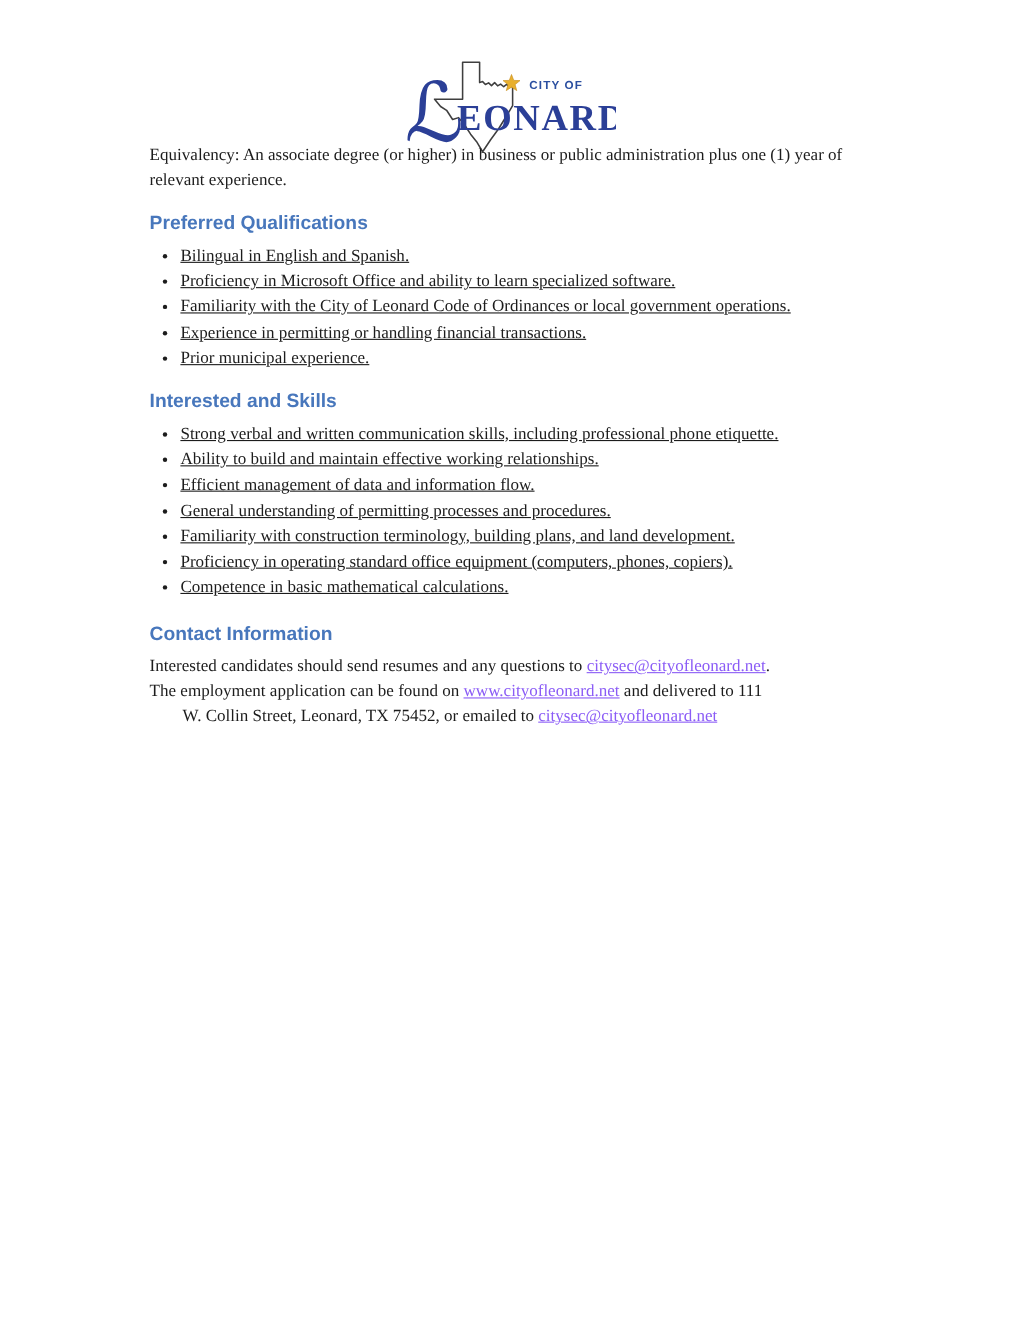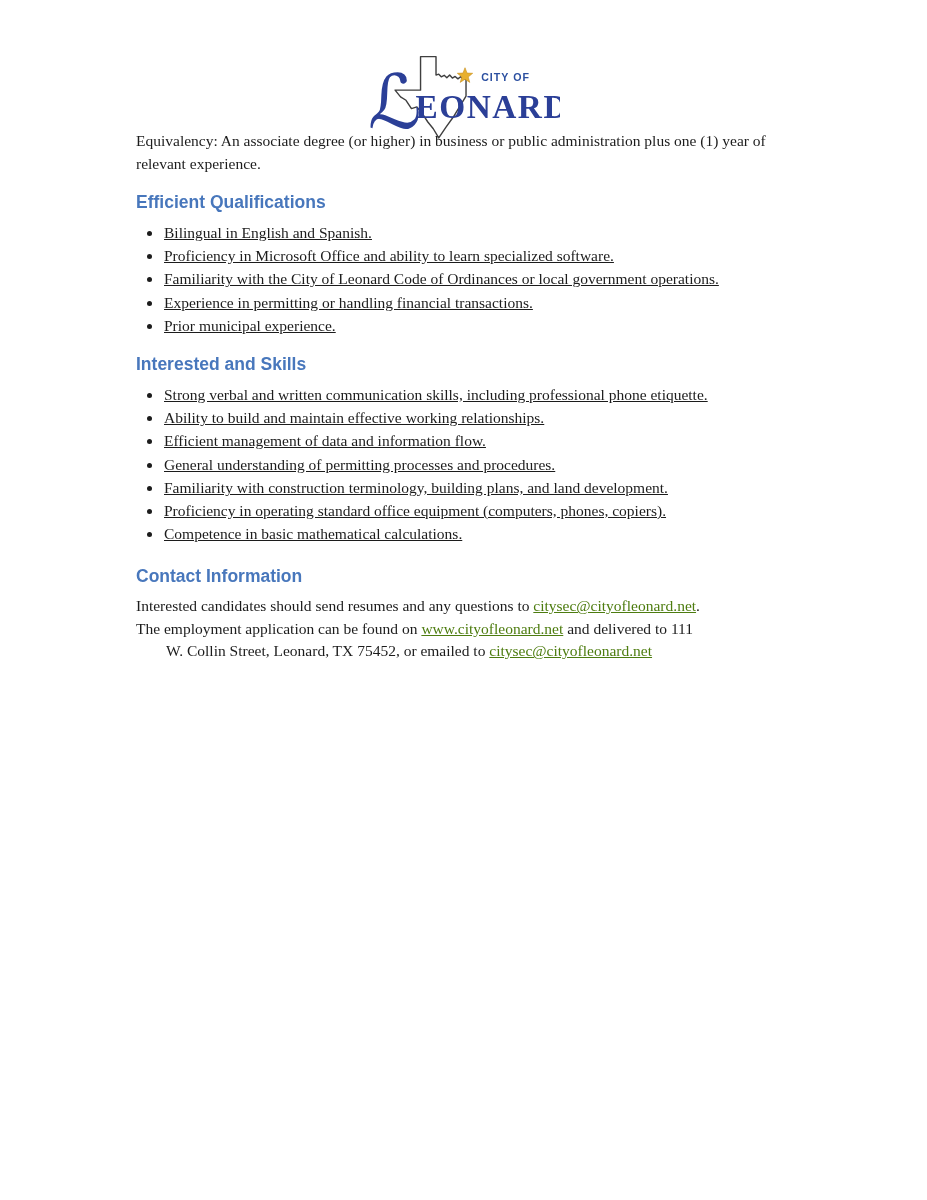--- a/index.html
+++ b/index.html
@@ -52,21 +52,21 @@
   }
   .contact-para {
     font-size: 15.5px;
     line-height: 22.5px;
   }
   .contact-para .indent {
     padding-left: 30px;
     display: block;
   }
   a.doclink {
-    color: #4d7c0f;
+    color: #8b5cf6;
     text-decoration: underline;
     cursor: pointer;
   }
   .spacer-h2-contact { margin-top: 21px !important; }
   
   .logo-script {
     font-family: "DejaVu Sans", sans-serif;
     fill: #2B3F97;
   }
   .logo-name {
@@ -99,21 +99,21 @@
       <text class="logo-script" x="0" y="80" font-size="74">ℒ</text>
 
       <text class="logo-name" x="47" y="70" font-size="33">EONARD</text>
     </svg>
   </div>
 
   <div class="content">
 
     <p class="intro">Equivalency: An associate degree (or higher) in business or public administration plus one (1) year of relevant experience.</p>
 
-    <h2 class="sec-heading">Efficient Qualifications</h2>
+    <h2 class="sec-heading">Preferred Qualifications</h2>
     <ul class="bullets">
       <li>Bilingual in English and Spanish.</li>
       <li>Proficiency in Microsoft Office and ability to learn specialized software.</li>
       <li>Familiarity with the City of Leonard Code of Ordinances or local government operations.</li>
       <li>Experience in permitting or handling financial transactions.</li>
       <li>Prior municipal experience.</li>
     </ul>
 
     <h2 class="sec-heading">Interested and Skills</h2>
     <ul class="bullets">

